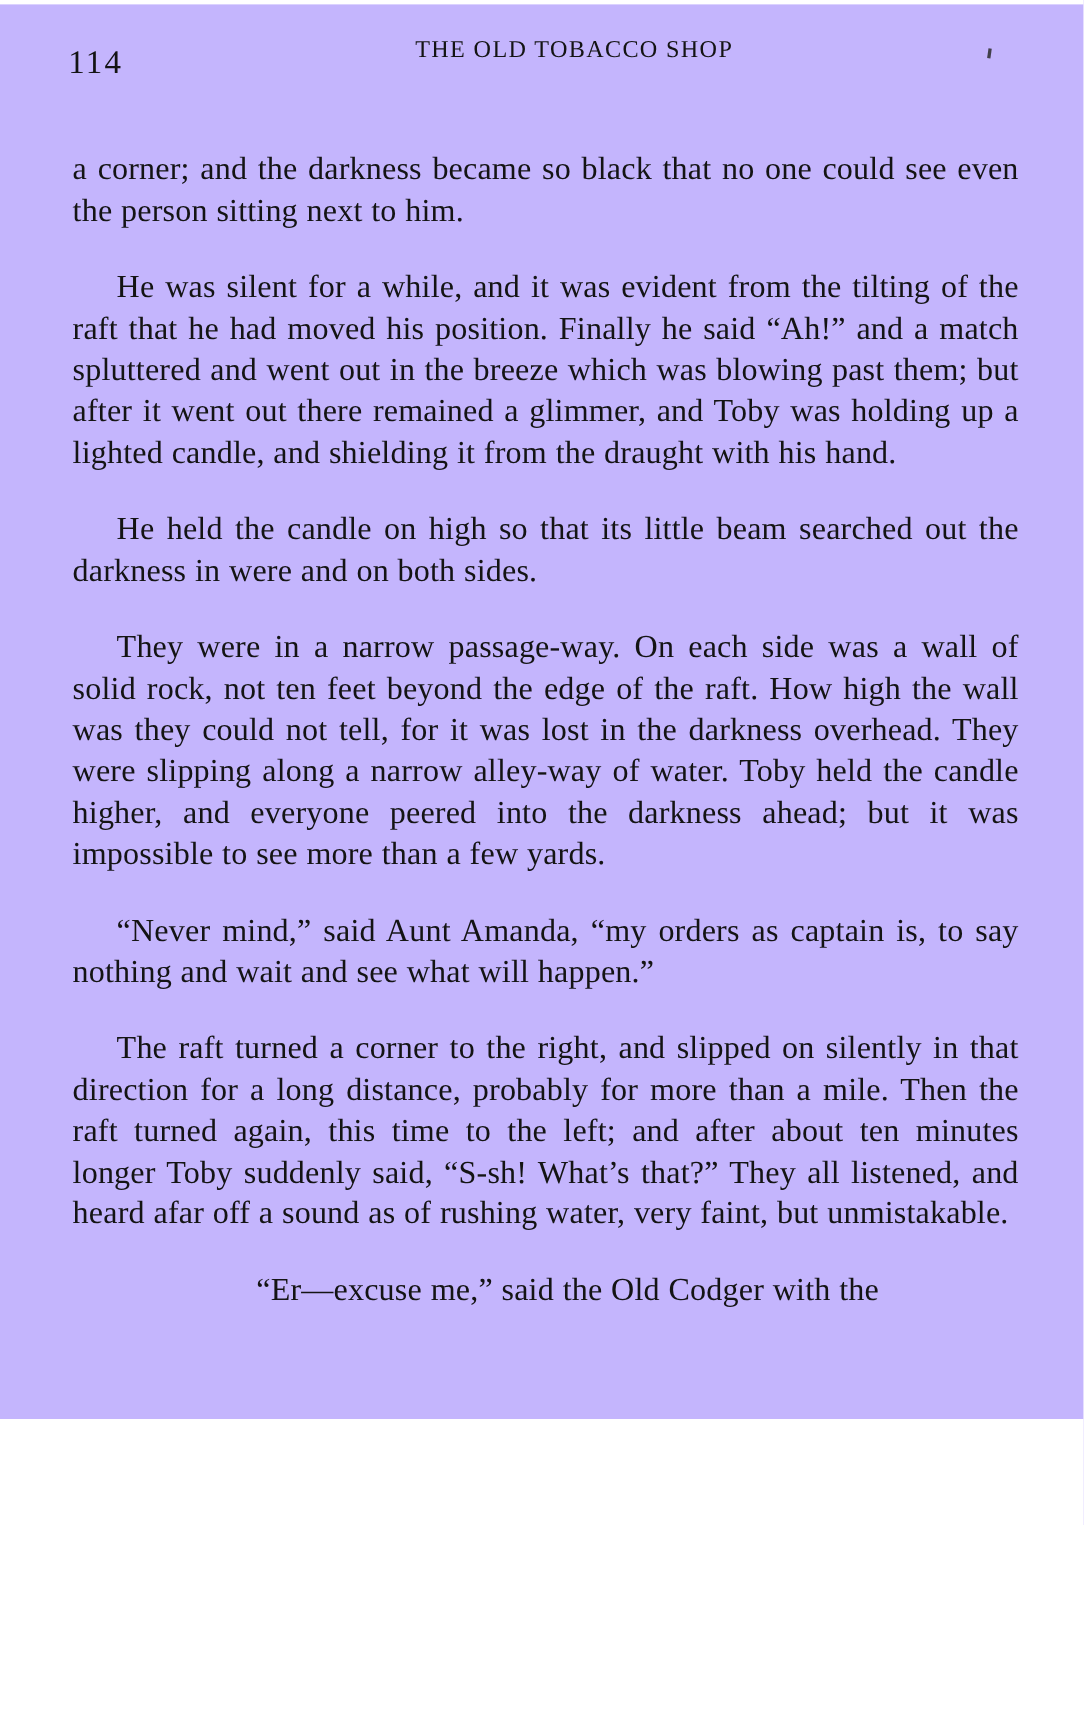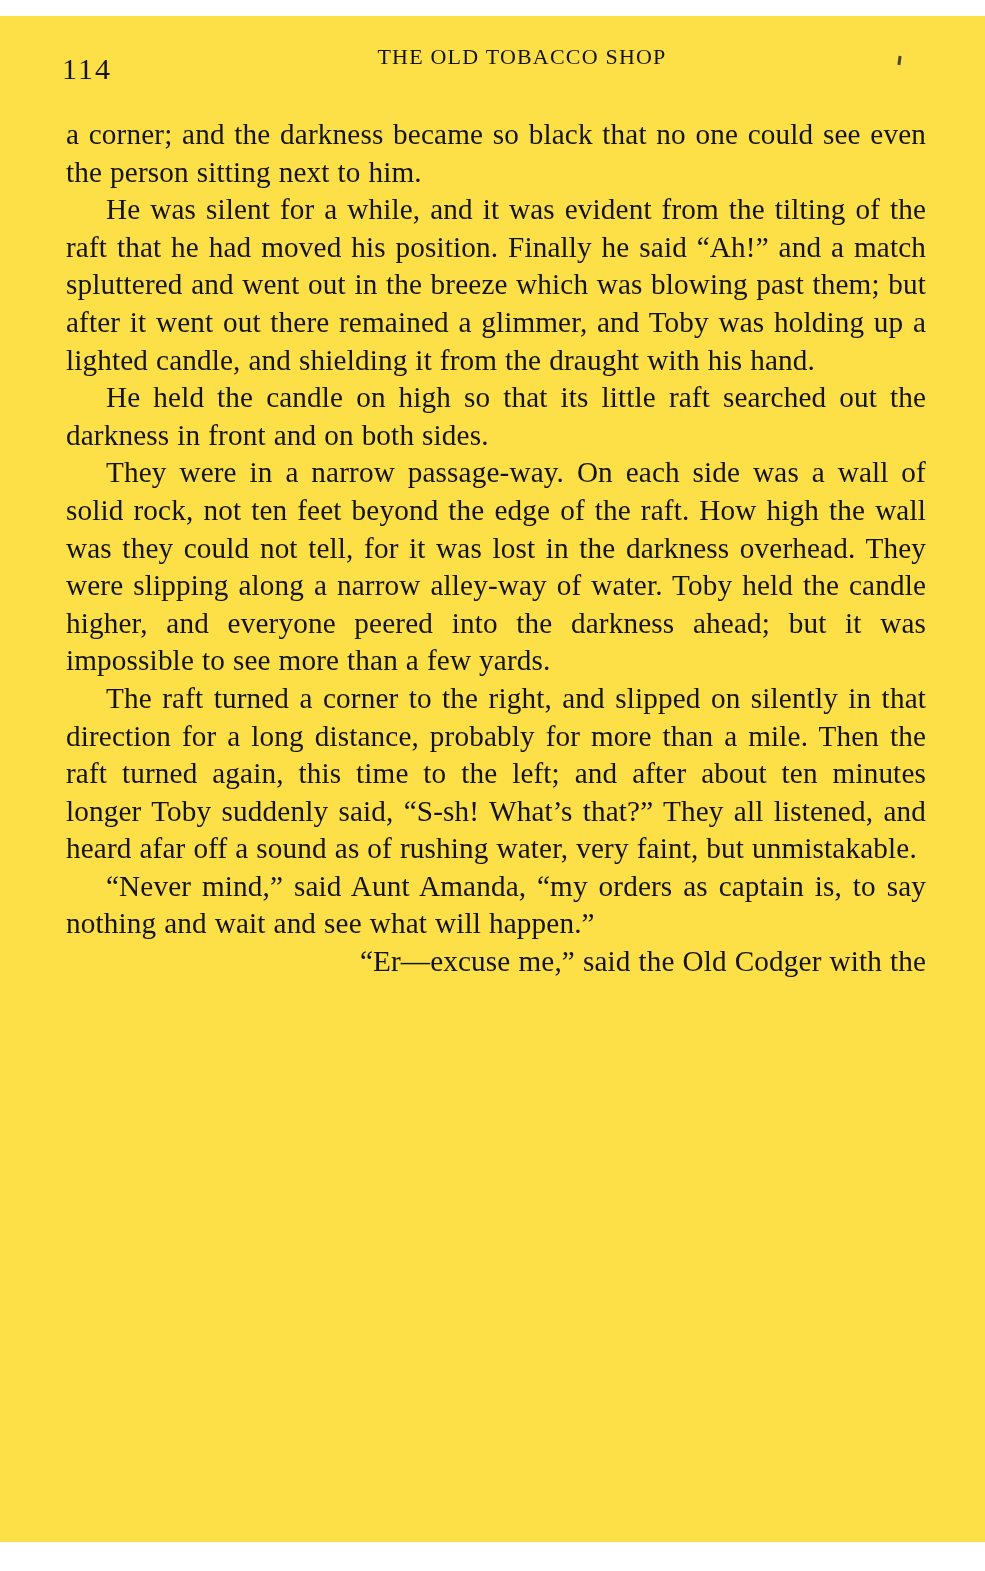--- a/index.html
+++ b/index.html
@@ -10,25 +10,25 @@
   body {
     width: 985px;
     height: 1571px;
     font-family: "Liberation Serif", "DejaVu Serif", serif;
     color: #141414;
     position: relative;
     overflow: hidden;
   }
   .page {
     position: absolute;
-    top: 16px;
+    top: 4px;
     left: 0;
     width: 985px;
-    height: 1526px;
-    background: #fde047;
+    height: 1286px;
+    background: #c4b5fd;
   }
   .header {
     position: absolute;
     top: 28px;
     left: 62px;
     width: 860px;
     height: 50px;
   }
   .folio {
     position: absolute;
@@ -71,37 +71,37 @@
     word-spacing: 0.5px;
   }
   .body-text p {
     margin: 0;
     text-indent: 0;
   }
   .body-text p.indent {
     text-indent: 40px;
   }
   
-  .body-text p { text-align: justify; }
-  .body-text p:last-child { text-align: right; }
+  .body-text p { text-align: justify; margin-top: 32px; }
+  .body-text p:last-child { text-align: center; }
 </style>
 </head>
 <body>
 
 <div class="page">
 
   <div class="header">
     <span class="folio">114</span>
     <span class="running-head">THE OLD TOBACCO SHOP</span>
     <span class="speck"></span>
   </div>
 
   <div class="body-text">
     <p>a corner; and the darkness became so black that no one could see even the person sitting next to him.</p>
     <p class="indent">He was silent for a while, and it was evident from the tilting of the raft that he had moved his position. Finally he said “Ah!” and a match spluttered and went out in the breeze which was blowing past them; but after it went out there remained a glimmer, and Toby was holding up a lighted candle, and shielding it from the draught with his hand.</p>
-    <p class="indent">He held the candle on high so that its little raft searched out the darkness in front and on both sides.</p>
+    <p class="indent">He held the candle on high so that its little beam searched out the darkness in were and on both sides.</p>
     <p class="indent">They were in a narrow passage-way.  On each side was a wall of solid rock, not ten feet beyond the edge of the raft.  How high the wall was they could not tell, for it was lost in the darkness overhead.  They were slipping along a narrow alley-way of water. Toby held the candle higher, and everyone peered into the darkness ahead; but it was impossible to see more than a few yards.</p>
+    <p class="indent">“Never mind,” said Aunt Amanda, “my orders as captain is, to say nothing and wait and see what will happen.”</p>
     <p class="indent">The raft turned a corner to the right, and slipped on silently in that direction for a long distance, probably for more than a mile.  Then the raft turned again, this time to the left; and after about ten minutes longer Toby suddenly said, “S-sh!  What’s that?”  They all listened, and heard afar off a sound as of rushing water, very faint, but unmistakable.</p>
-    <p class="indent">“Never mind,” said Aunt Amanda, “my orders as captain is, to say nothing and wait and see what will happen.”</p>
     <p class="indent">“Er—excuse me,” said the Old Codger with the</p>
   </div>
 
 </div>
 
 </body></html>

